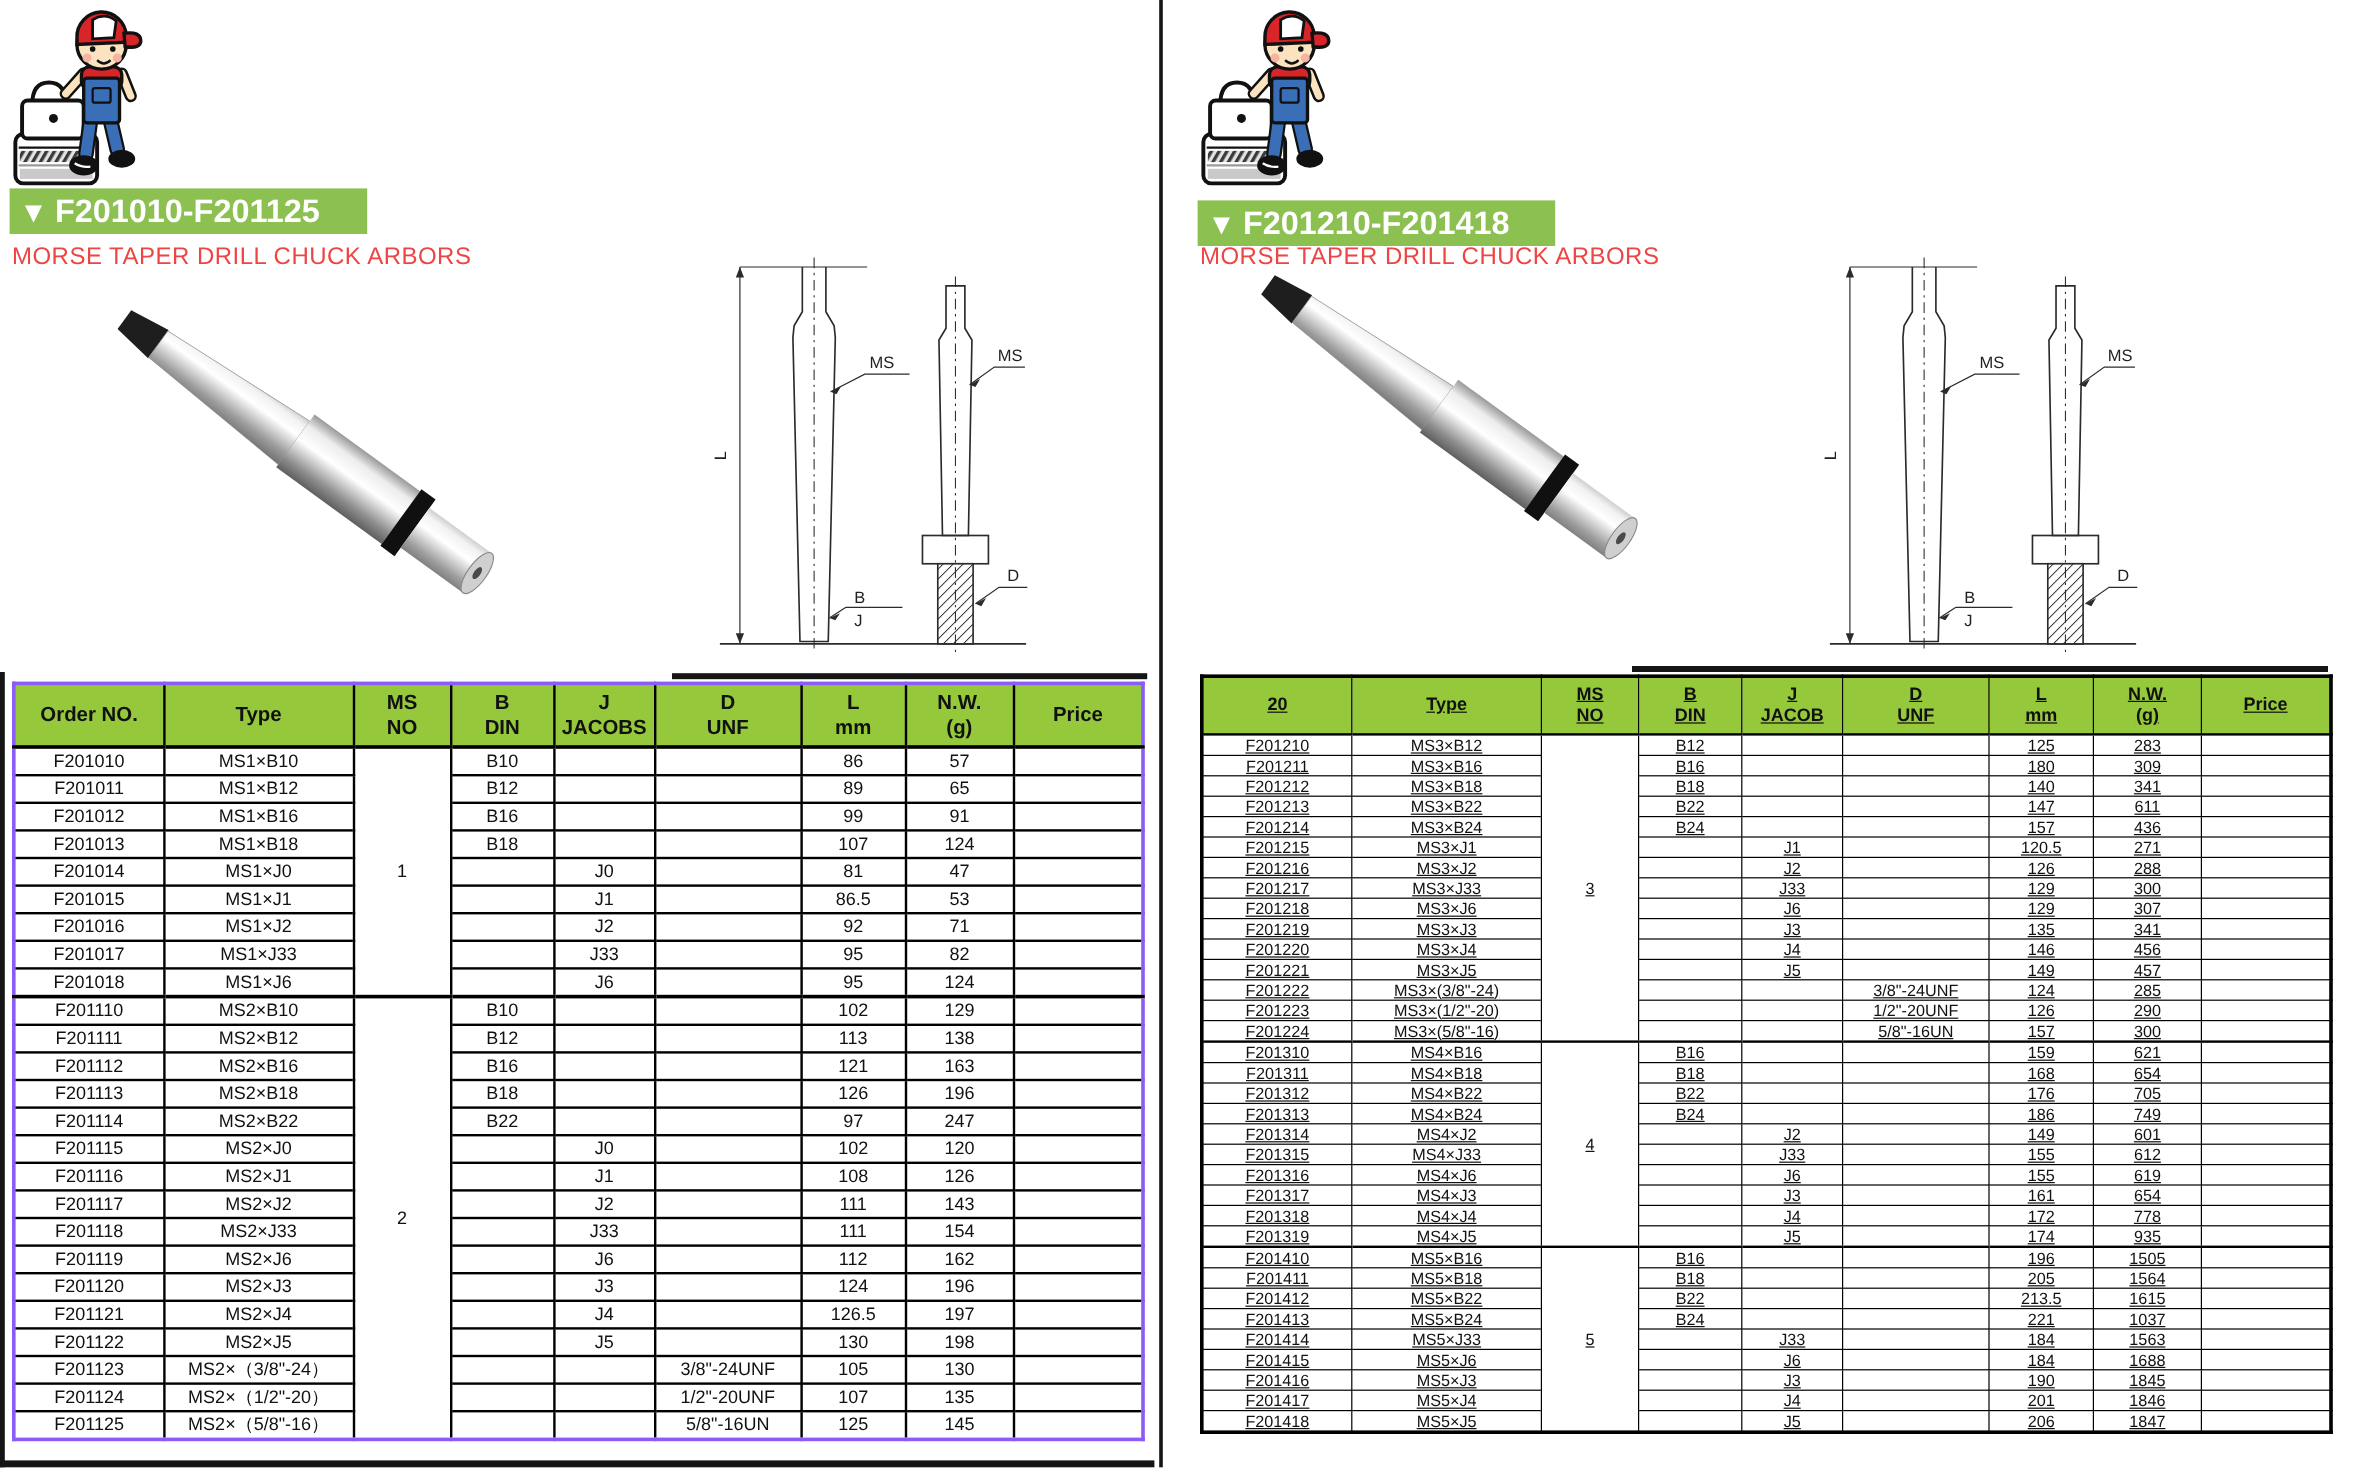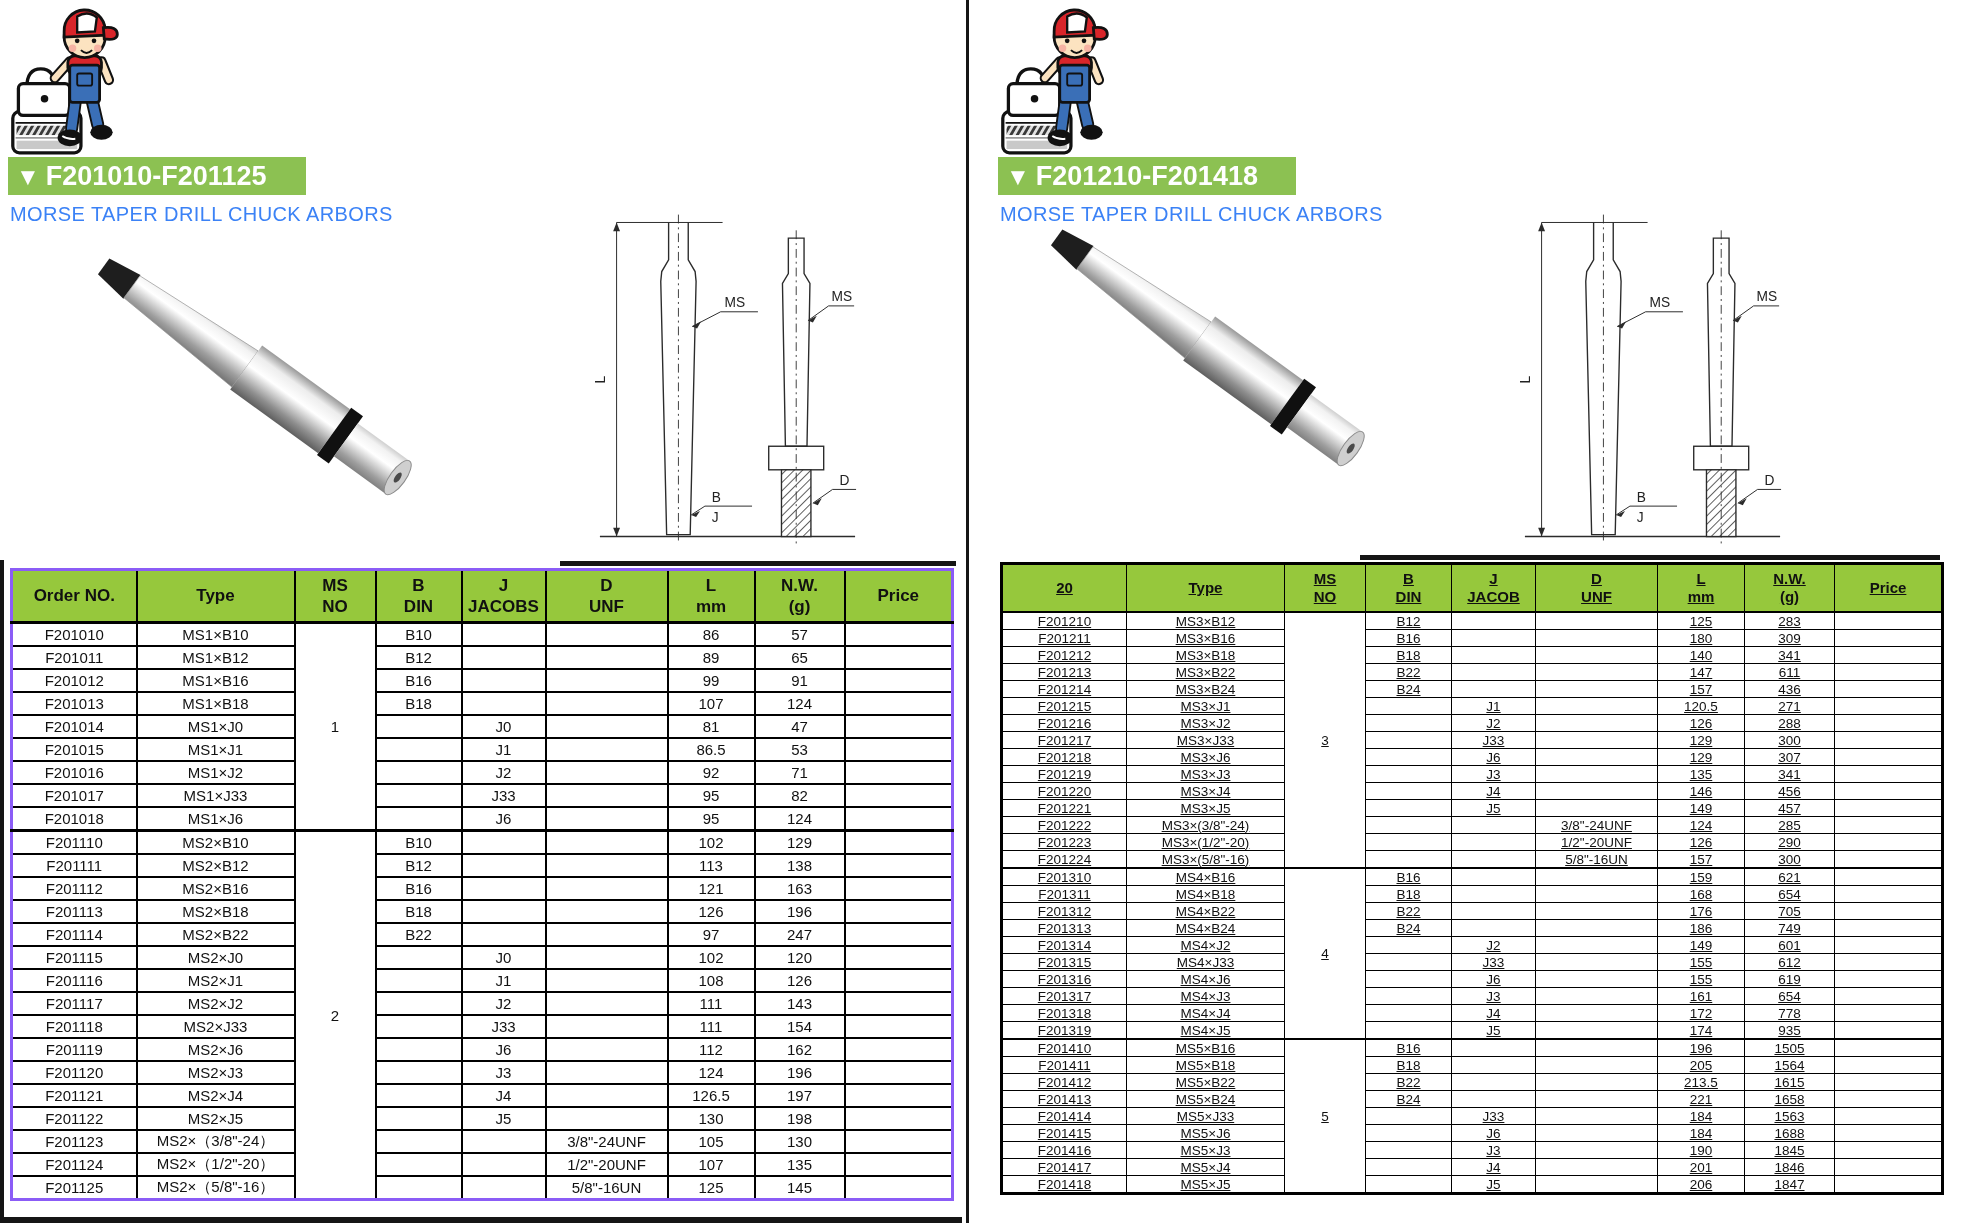--- a/index.html
+++ b/index.html
@@ -10,22 +10,22 @@
   .divider{left:966px;top:0;width:3px;height:1223px;background:#151515;}
   .edge-left{left:0;top:560px;width:4px;height:663px;background:#151515;}
   .edge-bottom{left:0;top:1217px;width:962px;height:6px;background:#151515;}
   .smudge-l{left:560px;top:561px;width:396px;height:5px;background:#151515;}
   .smudge-r{left:1360px;top:555px;width:580px;height:5px;background:#151515;}
   
   .badge{position:absolute;height:38px;background:#8CC152;color:#fff;font-weight:bold;
          font-size:27px;line-height:38px;padding:0 20px 0 8px;white-space:nowrap;}
   .badge .tri{font-size:24px;margin-right:6px;}
   .badge-l{left:8px;top:157px;min-width:270px;}
-  .badge-r{left:998px;top:157px;min-width:270px;}
-  .ptitle{position:absolute;top:203px;font-size:20px;color:#3b82f6;letter-spacing:0.4px;white-space:nowrap;}
+  .badge-r{left:998px;top:167px;min-width:270px;}
+  .ptitle{position:absolute;top:203px;font-size:20px;color:#ef4444;letter-spacing:0.4px;white-space:nowrap;}
   .ptitle-l{left:10px;} .ptitle-r{left:1000px;}
   
   .mascot-l{left:10px;top:4px;width:112px;height:152px;}
   .mascot-r{left:1000px;top:4px;width:112px;height:152px;}
   .arbor-l{left:95px;top:225px;width:430px;height:330px;}
   .arbor-r{left:1048px;top:196px;width:430px;height:330px;}
   .tdraw-l{left:595px;top:210px;width:265px;height:340px;}
   .tdraw-r{left:1520px;top:210px;width:265px;height:340px;}
   
   table.tbl{border-collapse:collapse;table-layout:fixed;background:#fff;position:absolute;}
@@ -824,21 +824,21 @@
         <td>1615</td>
         <td></td>
       </tr>
       <tr>
         <td>F201413</td>
         <td>MS5×B24</td>
         <td>B24</td>
         <td></td>
         <td></td>
         <td>221</td>
-        <td>1658</td>
+        <td>1037</td>
         <td></td>
       </tr>
       <tr>
         <td>F201414</td>
         <td>MS5×J33</td>
         <td></td>
         <td>J33</td>
         <td></td>
         <td>184</td>
         <td>1563</td>

